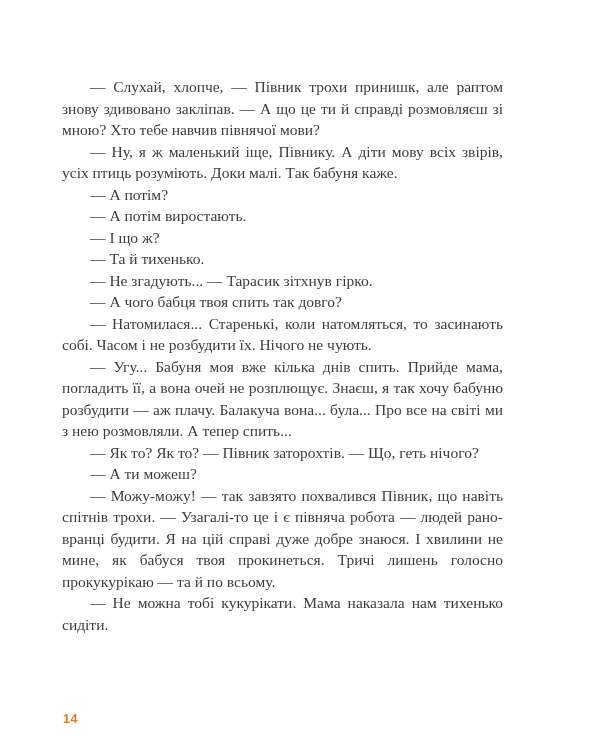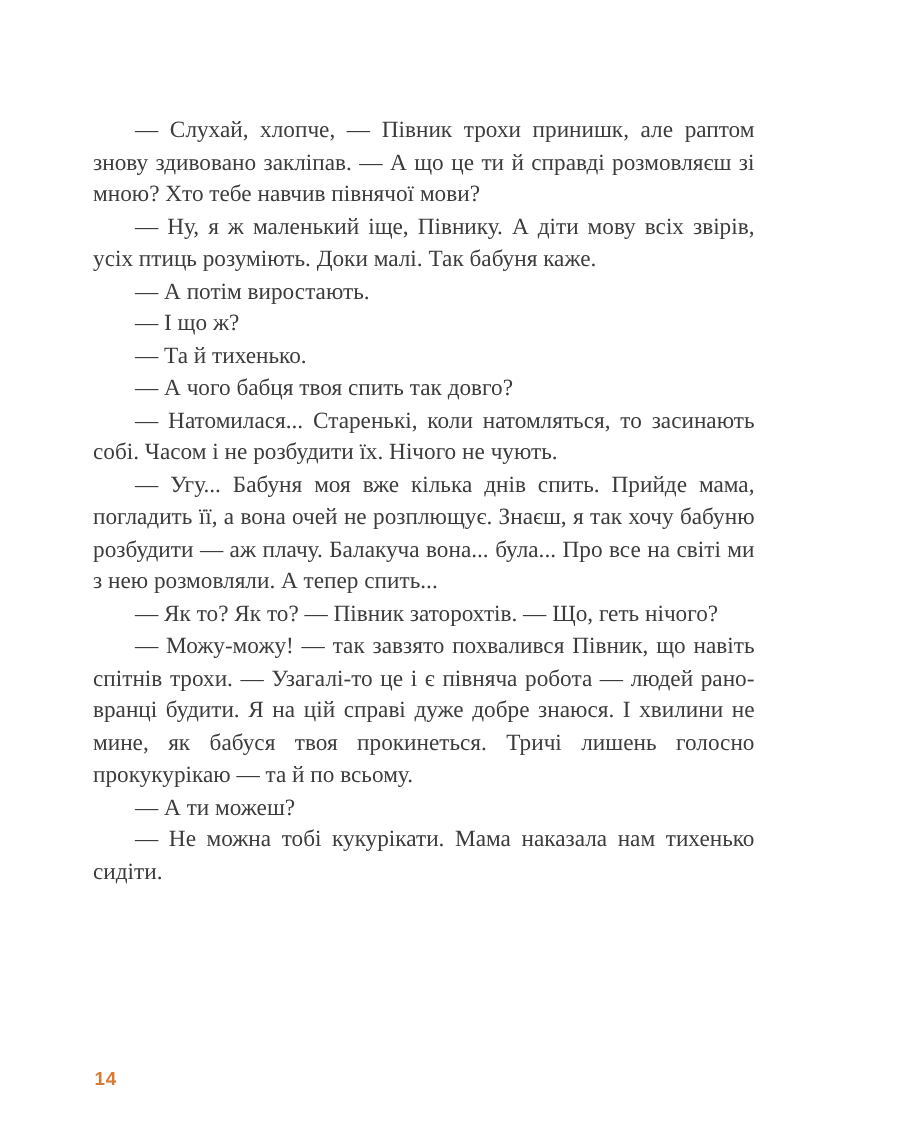--- a/index.html
+++ b/index.html
@@ -41,25 +41,27 @@
     font-family: "Liberation Sans", sans-serif;
   }
 </style>
 </head>
 <body>
 
 <div class="page">
   <div class="text-block">
       <p>— Слухай, хлопче, — Півник трохи принишк, але раптом знову здивовано закліпав. — А що це ти й справді розмовляєш зі мною? Хто тебе навчив півнячої мови?</p>
       <p>— Ну, я ж маленький іще, Півнику. А діти мову всіх звірів, усіх птиць розуміють. Доки малі. Так бабуня каже.</p>
+      <p>— А потім?</p>
       <p>— А потім виростають.</p>
       <p>— І що ж?</p>
       <p>— Та й тихенько.</p>
+      <p>— Не згадують... — Тарасик зітхнув гірко.</p>
       <p>— А чого бабця твоя спить так довго?</p>
       <p>— Натомилася... Старенькі, коли натомляться, то засинають собі. Часом і не розбудити їх. Нічого не чують.</p>
       <p>— Угу... Бабуня моя вже кілька днів спить. Прийде мама, погладить її, а вона очей не розплющує. Знаєш, я так хочу бабуню розбудити — аж плачу. Балакуча вона... була... Про все на світі ми з нею розмовляли. А тепер спить...</p>
       <p>— Як то? Як то? — Півник заторохтів. — Що, геть нічого?</p>
+      <p>— А ти можеш?</p>
       <p>— Можу-можу! — так завзято похвалився Півник, що навіть спітнів трохи. — Узагалі-то це і є півняча робота — людей рано-вранці будити. Я на цій справі дуже добре знаюся. І хвилини не мине, як бабуся твоя прокинеться. Тричі лишень голосно прокукурікаю — та й по всьому.</p>
-      <p>— А ти можеш?</p>
       <p>— Не можна тобі кукурікати. Мама наказала нам тихенько сидіти.</p>
     </div>
   <div class="page-number">14</div>
 </div>
 
 </body></html>

